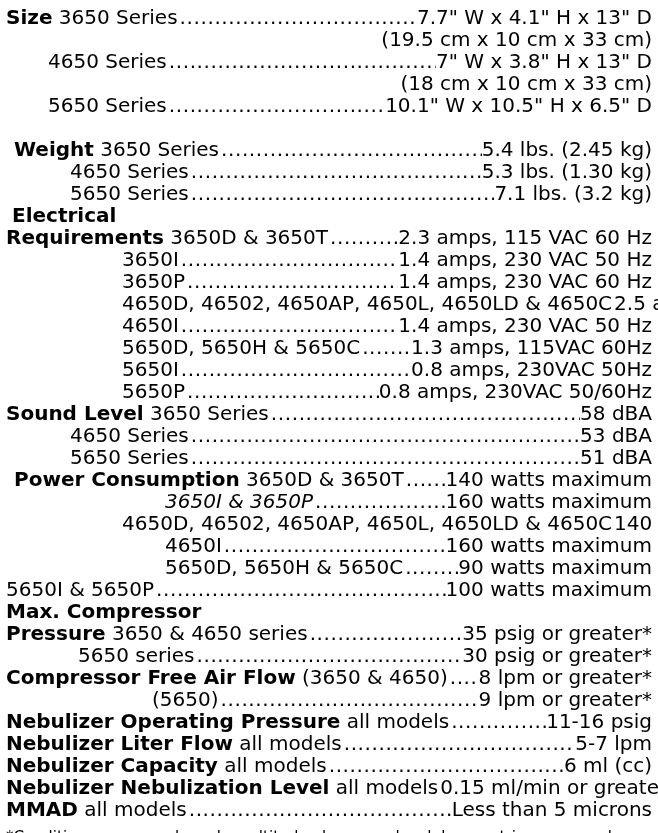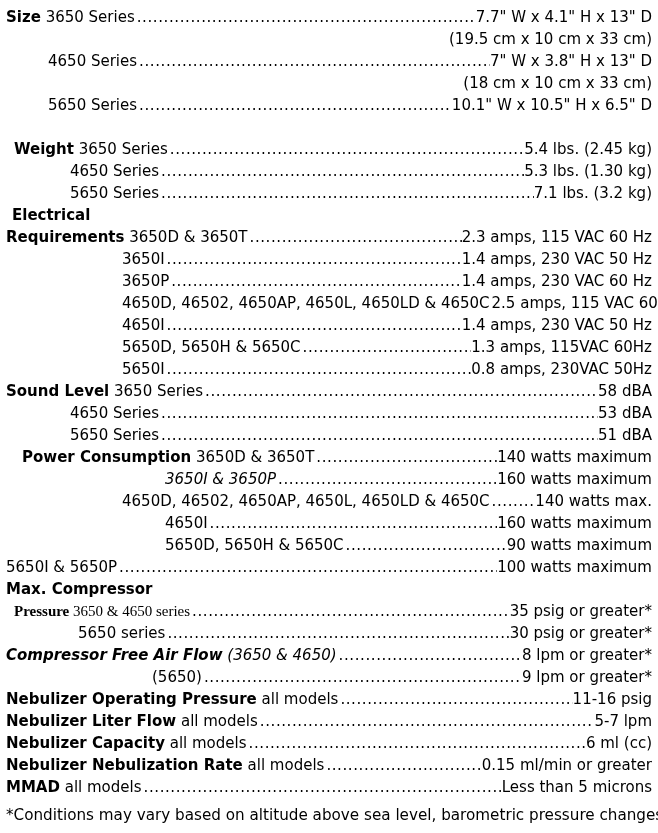--- a/index.html
+++ b/index.html
@@ -19,21 +19,21 @@
     box-sizing: border-box;
     width: 658px;
   }
 
   
   .row {
     display: flex;
     align-items: center;
     width: 646px;
     height: 22px;
-    font-size: 15px;
+    font-size: 20px;
     line-height: 22px;
     white-space: nowrap;
   }
   .label {
     flex: 0 0 auto;
     padding-right: 2px;
   }
   .label b {
     font-weight: bold;
   }
@@ -154,36 +154,41 @@
         <div class="label" style="margin-left: 116px;"><span>5650D, 5650H &amp; 5650C</span></div>
         <div class="leader"></div>
         <div class="value">1.3 amps, 115VAC 60Hz</div>
       </div>
       <div class="row">
         <div class="label" style="margin-left: 116px;"><span>5650I</span></div>
         <div class="leader"></div>
         <div class="value">0.8 amps, 230VAC 50Hz</div>
       </div>
       <div class="row">
+        <div class="label" style="margin-left: 116px;"><span>5650P</span></div>
+        <div class="leader"></div>
+        <div class="value">0.8 amps, 230VAC 50/60Hz</div>
+      </div>
+      <div class="row">
         <div class="label" style="margin-left: 0px;"><b>Sound Level</b> <span>3650 Series</span></div>
         <div class="leader"></div>
         <div class="value">58 dBA</div>
       </div>
       <div class="row">
         <div class="label" style="margin-left: 64px;"><span>4650 Series</span></div>
         <div class="leader"></div>
         <div class="value">53 dBA</div>
       </div>
       <div class="row">
         <div class="label" style="margin-left: 64px;"><span>5650 Series</span></div>
         <div class="leader"></div>
         <div class="value">51 dBA</div>
       </div>
       <div class="row">
-        <div class="label" style="margin-left: 16px;"><b>Power Consumption</b> <span>3650D &amp; 3650T</span></div>
+        <div class="label" style="margin-left: 8px;"><b>Power Consumption</b> <span>3650D &amp; 3650T</span></div>
         <div class="leader"></div>
         <div class="value">140 watts maximum</div>
       </div>
       <div class="row">
         <div class="label" style="margin-left: 159px; font-style: italic;"><span>3650I &amp; 3650P</span></div>
         <div class="leader"></div>
         <div class="value">160 watts maximum</div>
       </div>
       <div class="row">
         <div class="label" style="margin-left: 116px;"><span>4650D, 46502, 4650AP, 4650L, 4650LD &amp; 4650C</span></div>
@@ -204,31 +209,31 @@
         <div class="label" style=""><span>5650I &amp; 5650P</span></div>
         <div class="leader"></div>
         <div class="value">100 watts maximum</div>
       </div>
       <div class="row no-leader heading-only">
         <div class="label" style="margin-left: 0px;"><b>Max. Compressor</b></div>
         <div class="leader"></div>
         <div class="value"></div>
       </div>
       <div class="row">
-        <div class="label" style="margin-left: 8px; font-family: Liberation Serif, serif;"><b>Pressure</b> <span>3650 &amp; 4650 series</span></div>
+        <div class="label" style="margin-left: 0px;"><b>Pressure</b> <span>3650 &amp; 4650 series</span></div>
         <div class="leader"></div>
         <div class="value">35 psig or greater*</div>
       </div>
       <div class="row">
         <div class="label" style="margin-left: 72px;"><span>5650 series</span></div>
         <div class="leader"></div>
         <div class="value">30 psig or greater*</div>
       </div>
       <div class="row">
-        <div class="label" style="margin-left: 0px; font-style: italic;"><b>Compressor Free Air Flow</b> <span>(3650 &amp; 4650)</span></div>
+        <div class="label" style="margin-left: 0px;"><b>Compressor Free Air Flow</b> <span>(3650 &amp; 4650)</span></div>
         <div class="leader"></div>
         <div class="value">8 lpm or greater*</div>
       </div>
       <div class="row">
         <div class="label" style="margin-left: 146px;"><span>(5650)</span></div>
         <div class="leader"></div>
         <div class="value">9 lpm or greater*</div>
       </div>
       <div class="row">
         <div class="label" style="margin-left: 0px;"><b>Nebulizer Operating Pressure</b> <span>all models</span></div>
@@ -239,21 +244,21 @@
         <div class="label" style="margin-left: 0px;"><b>Nebulizer Liter Flow</b> <span>all models</span></div>
         <div class="leader"></div>
         <div class="value">5-7 lpm</div>
       </div>
       <div class="row">
         <div class="label" style="margin-left: 0px;"><b>Nebulizer Capacity</b> <span>all models</span></div>
         <div class="leader"></div>
         <div class="value">6 ml (cc)</div>
       </div>
       <div class="row">
-        <div class="label" style="margin-left: 0px;"><b>Nebulizer Nebulization Rate</b> <span>all models</span></div>
+        <div class="label" style="margin-left: 0px;"><b>Nebulizer Nebulization Level</b> <span>all models</span></div>
         <div class="leader"></div>
         <div class="value">0.15 ml/min or greater</div>
       </div>
       <div class="row">
         <div class="label" style="margin-left: 0px;"><b>MMAD</b> <span>all models</span></div>
         <div class="leader"></div>
         <div class="value">Less than 5 microns</div>
       </div>
     </div>
   <div class="footnote">*Conditions may vary based on altitude above sea level, barometric pressure changes.</div>

